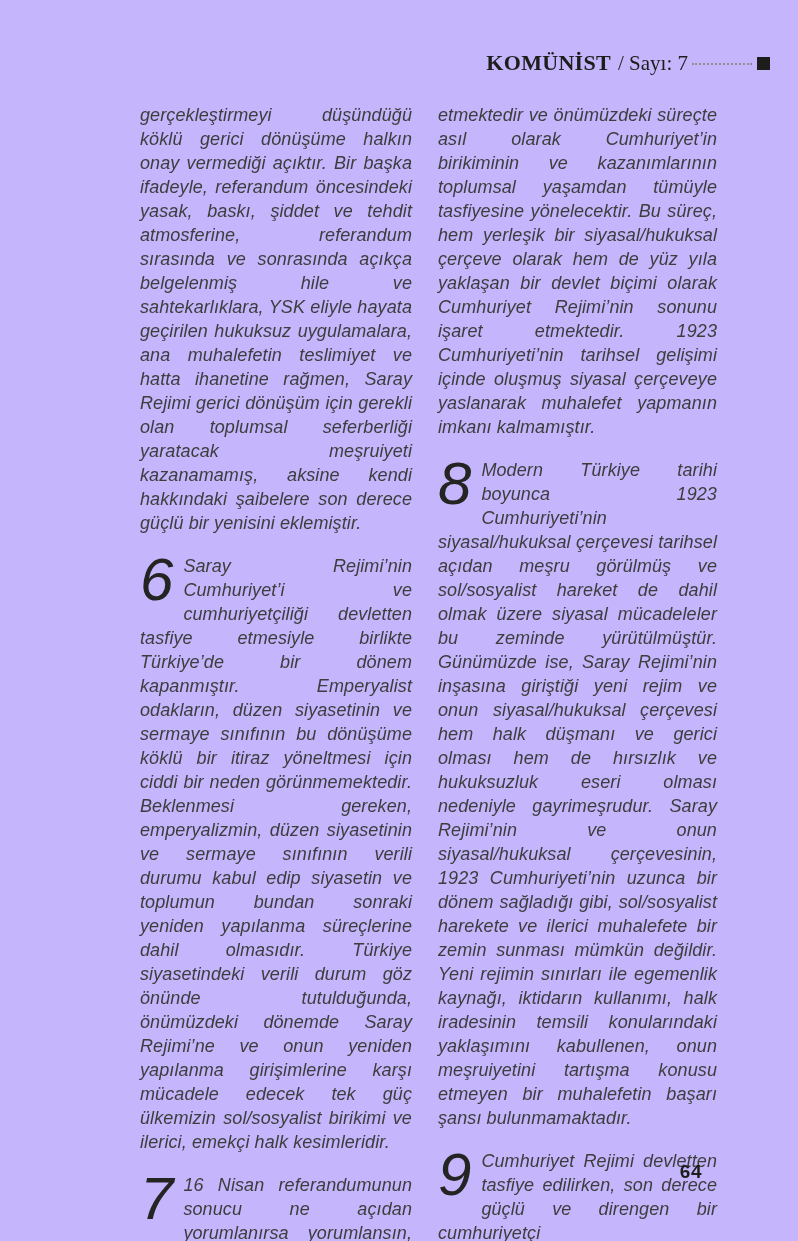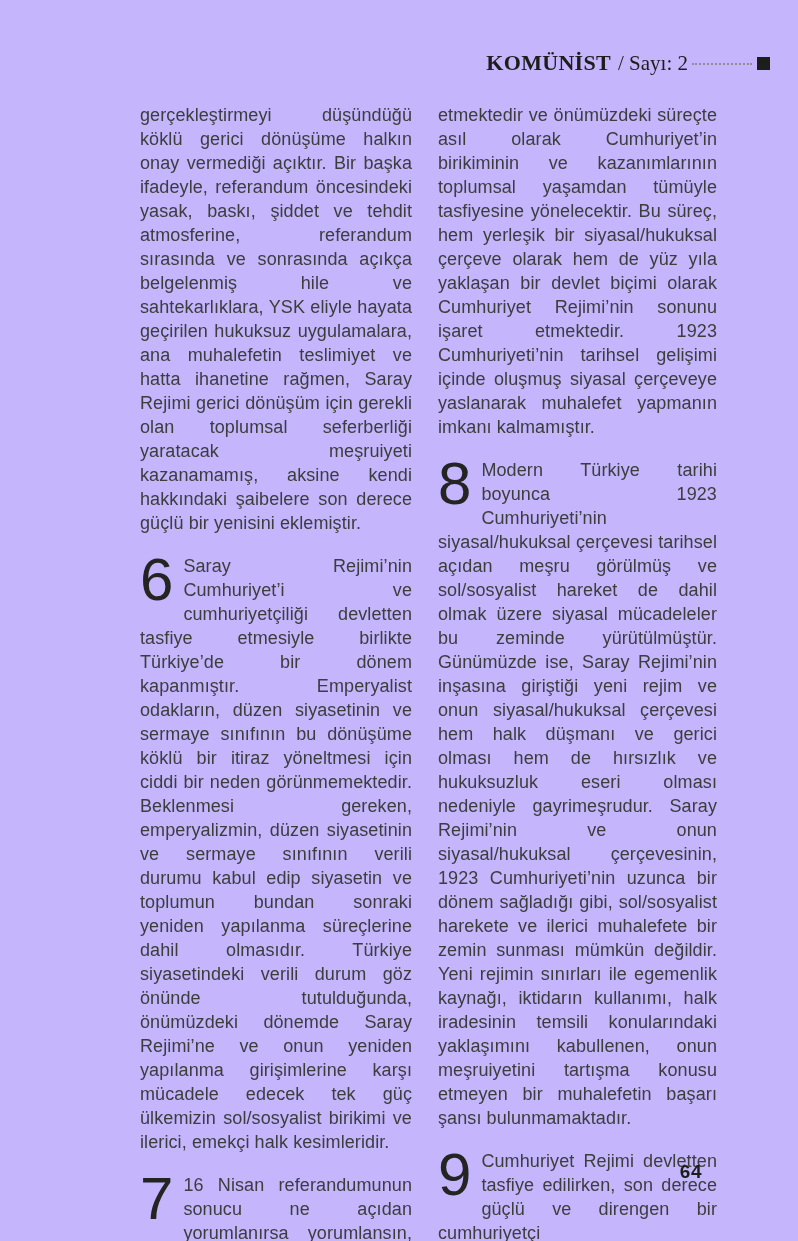--- a/index.html
+++ b/index.html
@@ -59,20 +59,21 @@
     line-height: 24px;
     color: #3d3d3c;
     letter-spacing: 0.1px;
   }
   .col-left  { left: 140px; width: 272px; }
   .col-right { left: 438px; width: 279px; }
 
   p.para {
     margin: 0 0 19px 0;
     padding: 0;
+    font-style: italic;
   }
   p.para:last-child { margin-bottom: 0; }
 
   .drop-num {
     float: left;
     font-size: 60px;
     line-height: 48px;
     font-weight: 400;
     color: #242423;
     margin: 2px 12px 0 0;
@@ -91,21 +92,21 @@
     letter-spacing: 0.5px;
   }
 </style>
 </head>
 <body>
 
 <div class="page">
 
   <div class="header">
     <span class="mag-title">KOMÜNİST</span>
-    <span class="issue-label">/ Sayı: 2</span>
+    <span class="issue-label">/ Sayı: 7</span>
     <span class="dotted-leader"></span>
     <span class="square-icon"></span>
   </div>
 
   <div class="col col-left">
     <p class="para">
       
       <span class="para-text">gerçekleştirmeyi düşündüğü köklü gerici dönüşüme halkın onay vermediği açıktır. Bir başka ifadeyle, referandum öncesindeki yasak, baskı, şiddet ve tehdit atmosferine, referandum sırasında ve sonrasında açıkça belgelenmiş hile ve sahtekarlıklara, YSK eliyle hayata geçirilen hukuksuz uygulamalara, ana muhalefetin teslimiyet ve hatta ihanetine rağmen, Saray Rejimi gerici dönüşüm için gerekli olan toplumsal seferberliği yaratacak meşruiyeti kazanamamış, aksine kendi hakkındaki şaibelere son derece güçlü bir yenisini eklemiştir.</span>
     </p>
     <p class="para">

